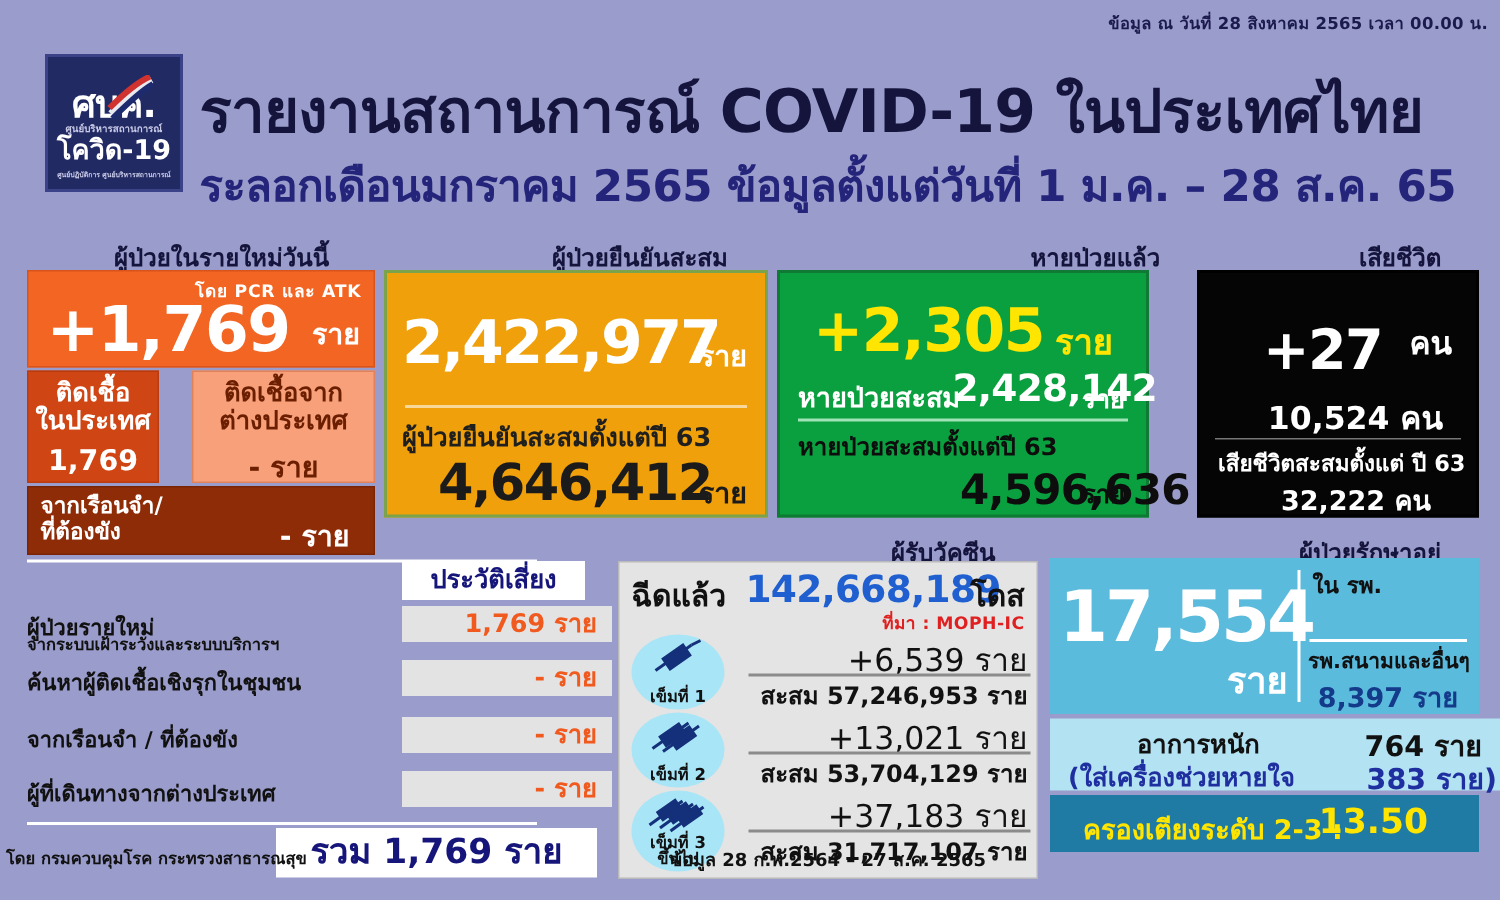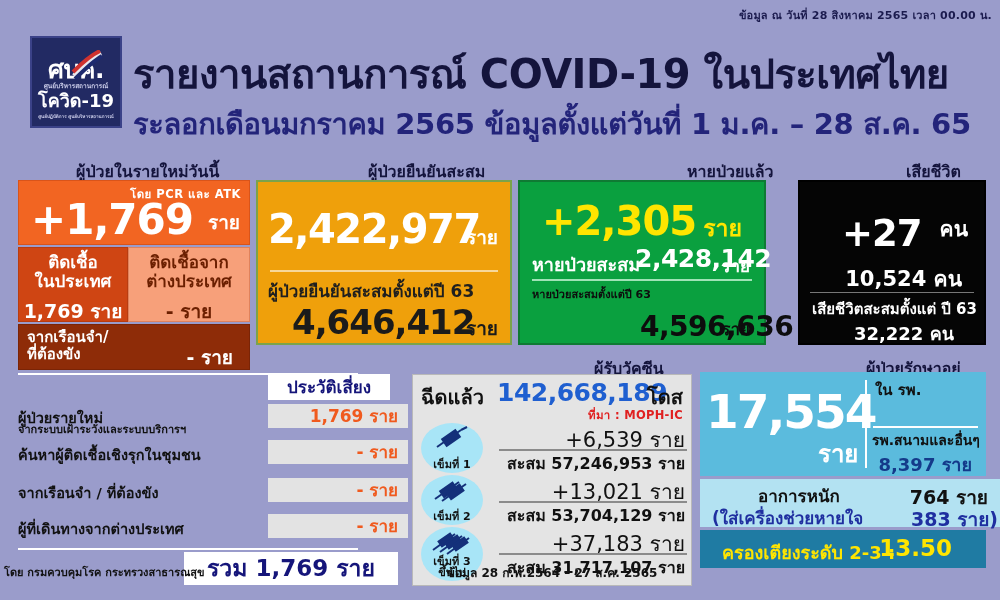--- a/index.html
+++ b/index.html
@@ -56,21 +56,21 @@
     position:absolute; right:8px; top:4px; color:#fff; font-size:11.5px; font-weight:900; letter-spacing:.5px;
   }
   .c-new-top .big{
     position:absolute; left:12px; top:14px; color:#fff; font-size:42px; font-weight:900; letter-spacing:-1px;
   }
   .c-new-top .unit{
     position:absolute; right:9px; bottom:7px; color:#fff; font-size:19px; font-weight:900;
   }
 
   .c-dom{
-    left:18px; top:247px; width:110px; height:75px; background:#cf4513; border:1px solid #b93c10;
+    left:18px; top:247px; width:88px; height:75px; background:#cf4513; border:1px solid #b93c10;
     color:#fff; text-align:center; padding-top:5px;
   }
   .c-dom .lab{ font-size:17px; font-weight:900; line-height:1.1; }
   .c-for{
     left:128px; top:247px; width:122px; height:75px; background:#f7a07a; border:1px solid #e0825c;
     color:#5a1a00; text-align:center; padding-top:5px;
   }
   .c-for .lab{ font-size:17px; font-weight:900; line-height:1.1; color:#6b1f00;}
   .numline{ margin-top:6px; font-size:19px; font-weight:900; }
   .c-dom .numline{ color:#fff; }
@@ -97,21 +97,21 @@
   
   .c-rec{
     left:518px; top:180px; width:248px; height:165px; background:#0aa03f; border:2px solid #0f7a33;
   }
   .c-rec .big{ position:absolute; left:22px; top:16px; font-size:40px; font-weight:900; color:#ffe500; letter-spacing:-1px;}
   .c-rec .unit1{ position:absolute; right:22px; top:28px; font-size:23px; font-weight:900; color:#ffe500;}
   .c-rec .r2lab{ position:absolute; left:12px; top:68px; font-size:18px; font-weight:900; color:#fff;}
   .c-rec .r2val{ position:absolute; left:115px; top:62px; font-size:25px; font-weight:900; color:#fff; letter-spacing:-.5px;}
   .c-rec .r2unit{ position:absolute; right:14px; top:70px; font-size:17px; font-weight:900; color:#fff;}
   .c-rec .rule{ position:absolute; left:12px; right:12px; top:97px; height:2px; background:#9fe3b6;}
-  .c-rec .sub{ position:absolute; left:12px; top:103px; font-size:11px; font-weight:900; color:#0d0d0d;}
+  .c-rec .sub{ position:absolute; left:12px; top:103px; font-size:16px; font-weight:900; color:#0d0d0d;}
   .c-rec .big2{ position:absolute; left:96px; top:128px; font-size:28px; font-weight:900; color:#0d0d0d; letter-spacing:-.5px;margin-left:24px;}
   .c-rec .unit2{ position:absolute; right:14px; top:133px; font-size:17px; font-weight:900; color:#0d0d0d;}
 
   
   .c-death{
     left:798px; top:180px; width:188px; height:165px; background:#050505; border:2px solid #000;
     color:#fff;
   }
   .c-death .big{ position:absolute; left:42px; top:18px; font-size:37px; font-weight:900; letter-spacing:-1px;margin-top:12px;}
   .c-death .unit1{ position:absolute; right:16px; top:30px; font-size:21px; font-weight:900;}

